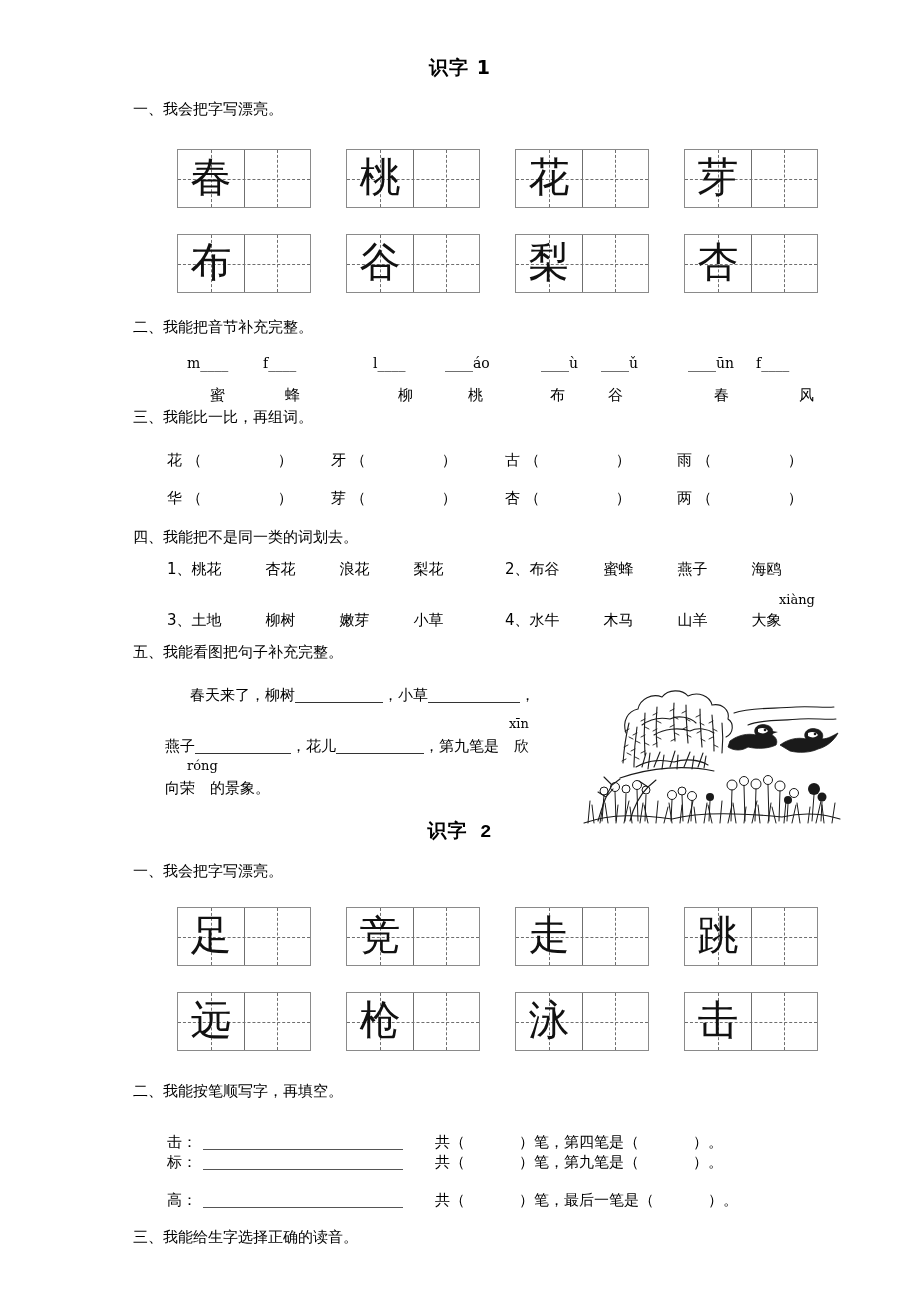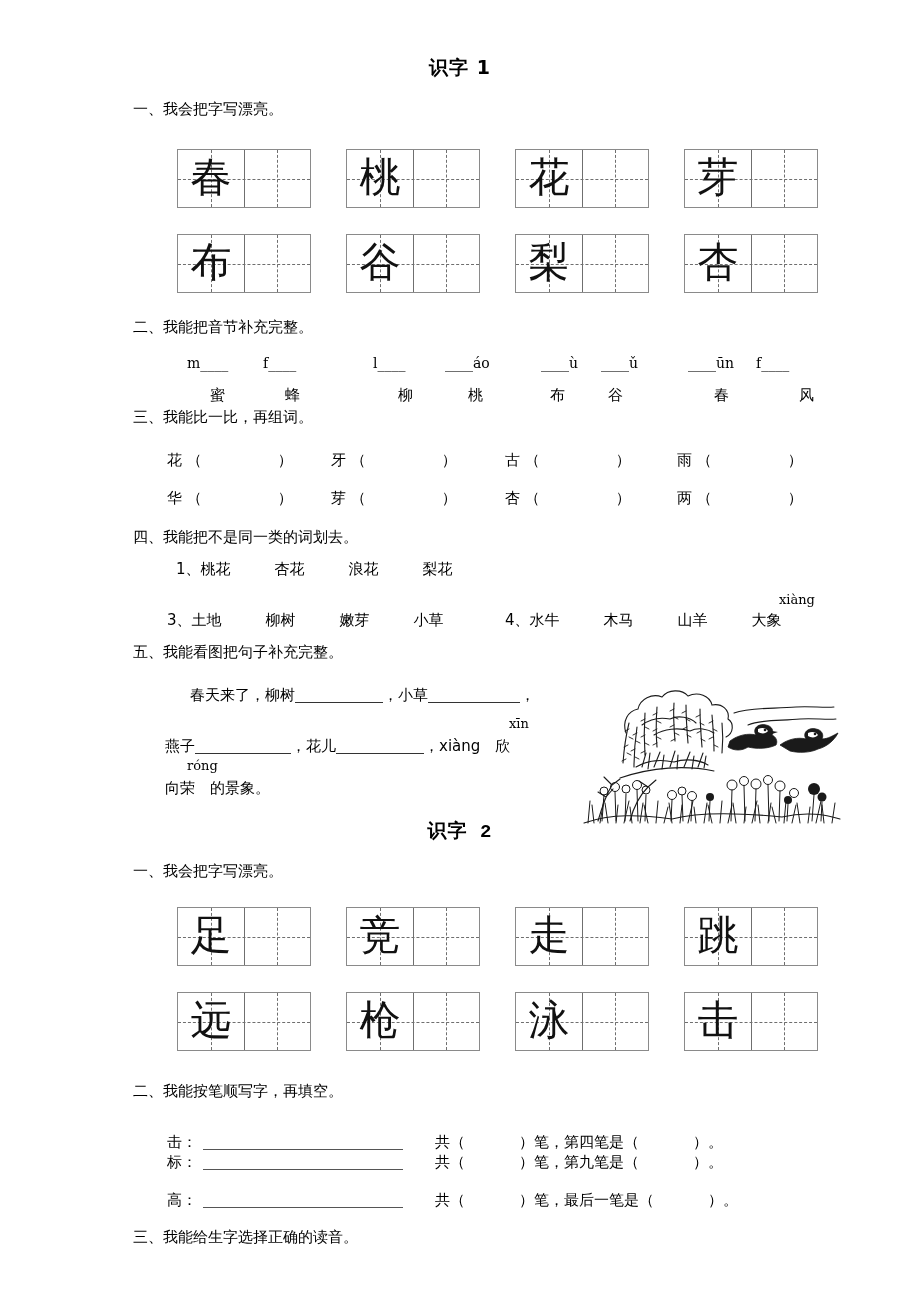--- a/index.html
+++ b/index.html
@@ -305,41 +305,44 @@
     <span>杏</span>
     <span>（</span><span class="paren"></span><span>）</span>
   </div>
   <div class="cmp-cell" style="left:600px; top:489px;">
     <span>两</span>
     <span>（</span><span class="paren"></span><span>）</span>
   </div>
 
   <div class="q-head" style="left:56px; top:528px;">四、我能把不是同一类的词划去。</div>
 
-  <div class="grp" style="left:99px; top:560px;">
+  <div class="grp" style="left:90px; top:560px;">
     <span class="num">1、</span><span class="w">桃花</span><span class="w">杏花</span><span class="w">浪花</span><span class="w">梨花</span>
+  </div>
+  <div class="grp" style="left:428px; top:560px;">
+    <span class="num">2、</span><span class="w">布谷</span><span class="w">蜜蜂</span><span class="w">燕子</span><span class="w">海鸥</span>
   </div>
 
   <div class="grp" style="left:90px; top:611px;">
     <span class="num">3、</span><span class="w">土地</span><span class="w">柳树</span><span class="w">嫩芽</span><span class="w">小草</span>
   </div>
   <div class="grp" style="left:428px; top:611px;">
     <span class="num">4、</span><span class="w">水牛</span><span class="w">木马</span><span class="w">山羊</span><span class="w">大象</span>
   </div>
   <div class="ruby-top" style="left:702px; top:592px;">xiàng</div>
 
   <div class="q-head" style="left:56px; top:643px;">五、我能看图把句子补充完整。</div>
 
   <div class="sent" style="left:113px; top:686px;">
     <span>春天来了，柳树</span><span class="u" style="width:88px;"></span><span>，小草</span><span class="u" style="width:92px;"></span><span>，</span>
   </div>
 
   <div class="ruby-top" style="left:432px; top:716px;">xīn</div>
   <div class="sent" style="left:88px; top:737px;">
-    <span>燕子</span><span class="u" style="width:96px;"></span><span>，花儿</span><span class="u" style="width:88px;"></span><span>，xiàng　欣</span>
+    <span>燕子</span><span class="u" style="width:96px;"></span><span>，花儿</span><span class="u" style="width:88px;"></span><span>，第九笔是　欣</span>
   </div>
 
   <div class="ruby-top" style="left:110px; top:758px;">róng</div>
   <div class="sent" style="left:88px; top:779px;">
     <span>向荣　的景象。</span>
   </div>
 
   <div id="illustration">
     <svg viewBox="0 0 262 164" xmlns="http://www.w3.org/2000/svg">
       <g fill="none" stroke="#1a1a1a" stroke-width="1.1" stroke-linecap="round">

